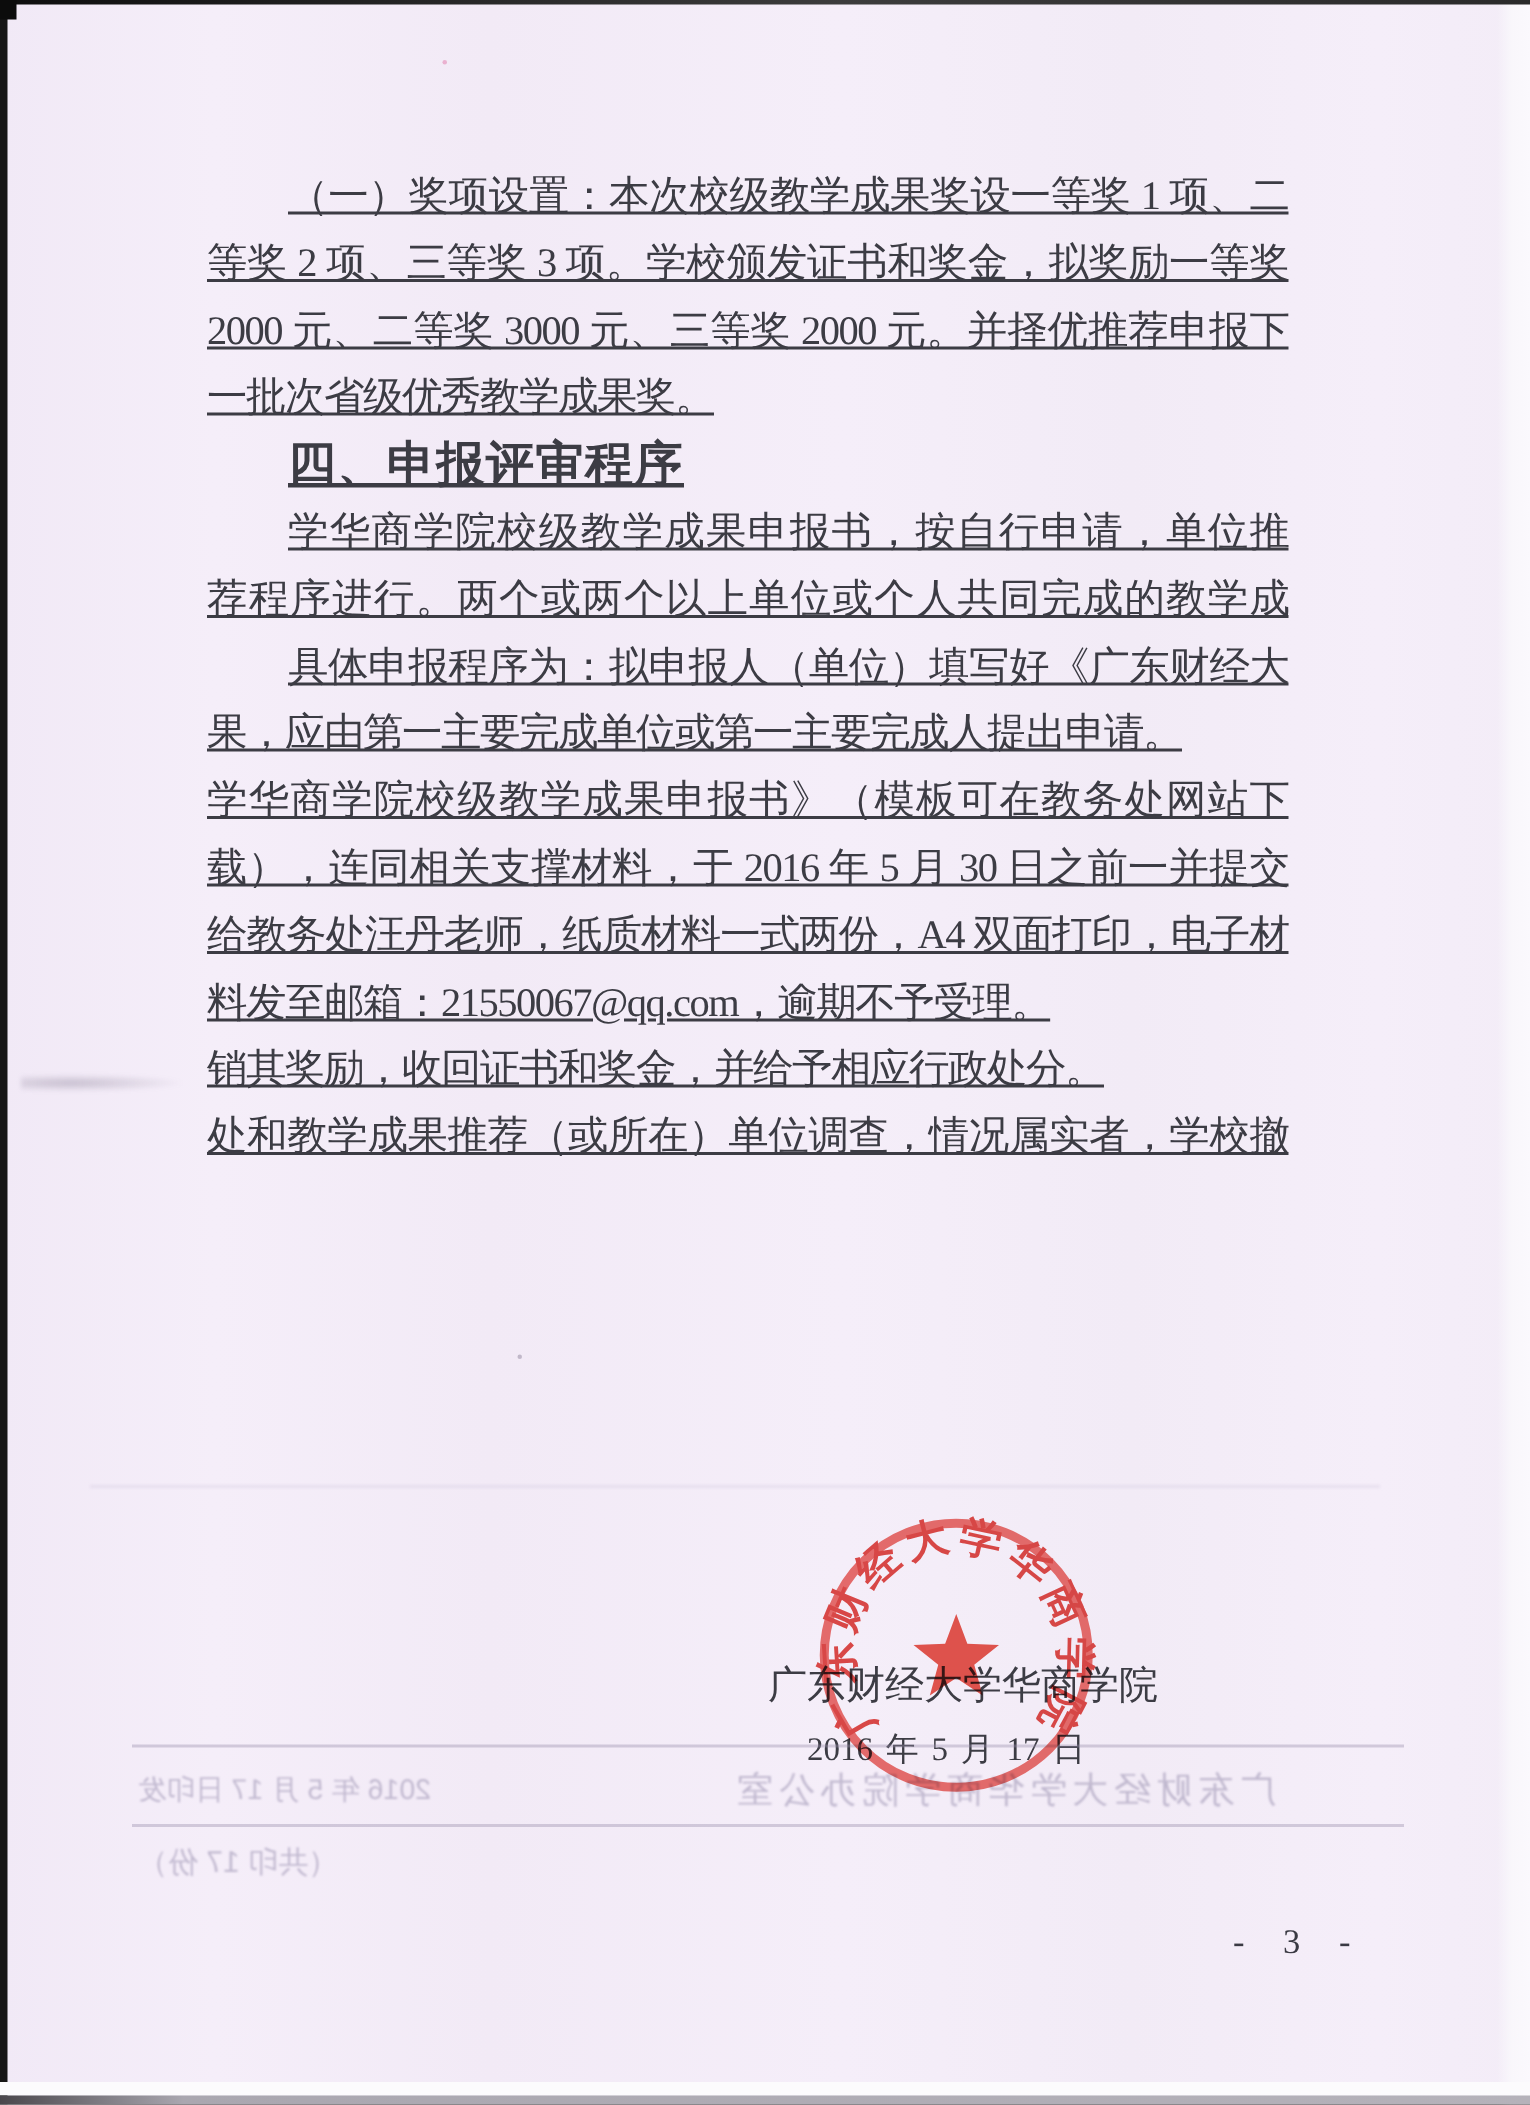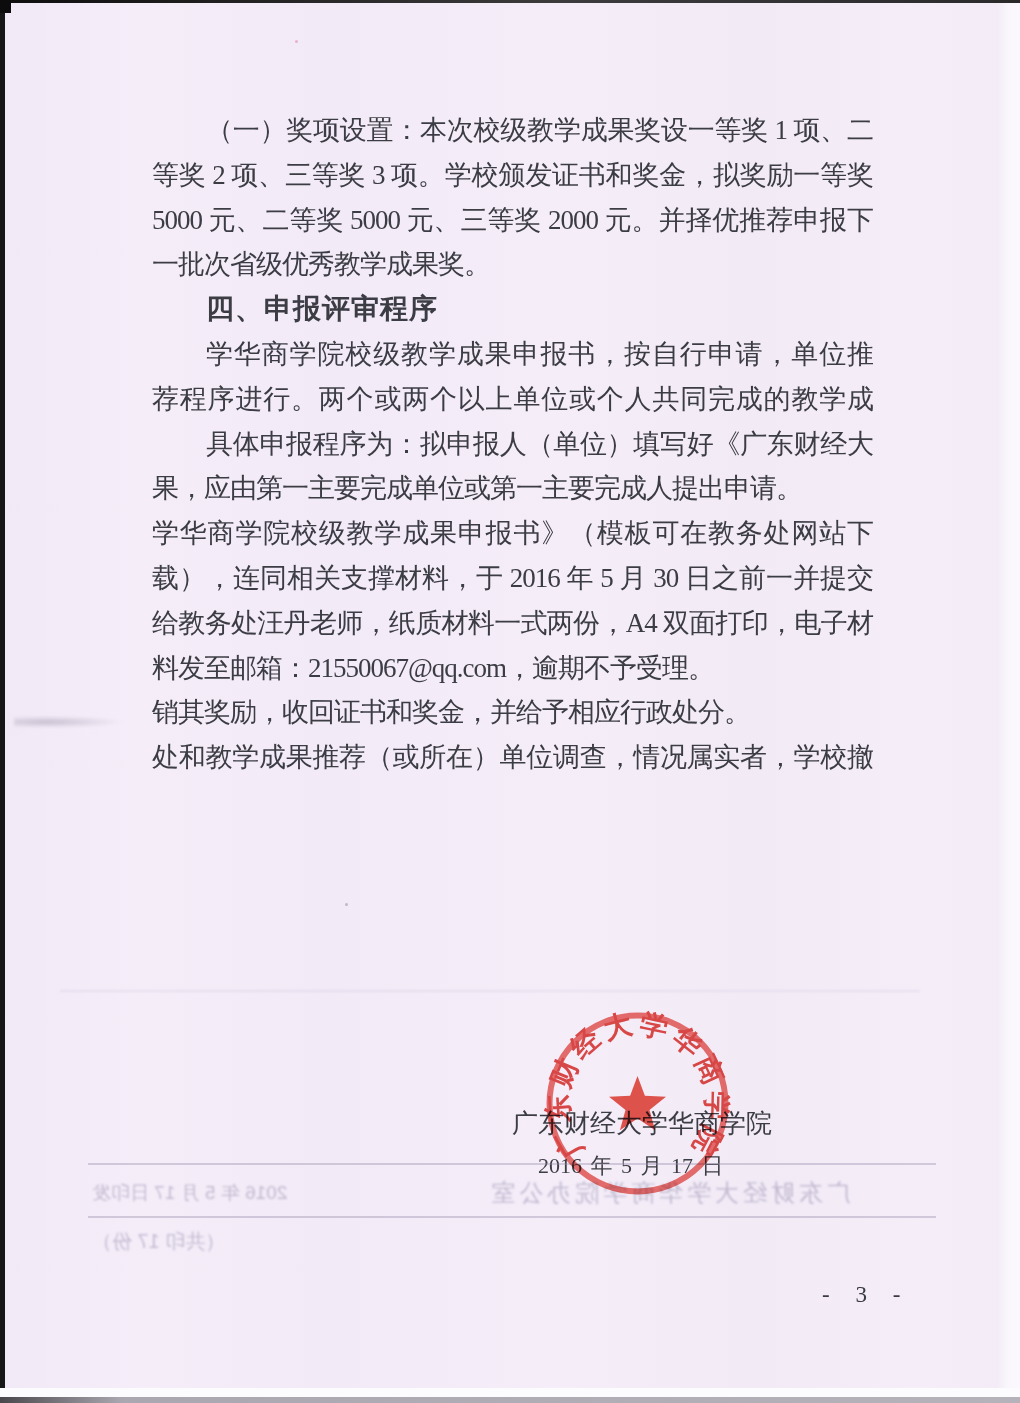--- a/index.html
+++ b/index.html
@@ -19,25 +19,25 @@
   .edge-right{position:absolute;right:0;top:0;width:22px;height:100%;background:linear-gradient(to right,rgba(250,248,252,0),#f9f7fb 45%,#fbf9fd);}
   .edge-bottom-white{position:absolute;left:0;top:1388px;width:100%;height:9px;background:#fcfbfd;}
   .edge-bottom-gray{position:absolute;left:0;top:1397px;width:100%;height:6px;background:linear-gradient(to right,#4a474c,#aaa7b0 12%,#b5b2ba);}
   .smudge{position:absolute;left:14px;top:716px;width:110px;height:12px;
     background:radial-gradient(ellipse at 30% 50%,rgba(110,100,125,.32),rgba(110,100,125,0) 70%);
     filter:blur(1.5px);}
   .crease{position:absolute;left:60px;top:990px;width:860px;height:2px;background:rgba(210,198,220,.35);filter:blur(1px);}
   .speck{position:absolute;width:3px;height:3px;border-radius:50%;background:rgba(120,110,135,.4);}
 
   
-  .doc-body{position:absolute;left:152px;top:108px;width:721px;font-size:27px;letter-spacing:-1px;line-height:44.8px;}
+  .doc-body{position:absolute;left:138px;top:108px;width:721px;font-size:27px;letter-spacing:-1px;line-height:44.8px;text-decoration:underline;}
   .doc-line{height:44.8px;white-space:nowrap;text-align:left;}
   .doc-line.justify{text-align:justify;text-align-last:justify;}
   .doc-line.indent{text-indent:54px;}
-  .doc-line.bold{font-weight:bold;font-family:"Liberation Sans","DejaVu Sans",sans-serif;letter-spacing:1px;font-size:28px;}
+  .doc-line.bold{font-weight:bold;font-family:"Liberation Sans","DejaVu Sans",sans-serif;letter-spacing:1px;font-size:32px;}
 
   
   .signature-org{position:absolute;left:512px;top:1106px;font-size:26px;letter-spacing:0;}
   .signature-date{position:absolute;left:538px;top:1151px;font-size:22px;word-spacing:3px;}
 
   
   .stamp{position:absolute;left:540px;top:1006px;mix-blend-mode:multiply;opacity:.92;}
   .seal-text{font-family:"Liberation Serif","DejaVu Serif",serif;font-weight:bold;font-size:28px;fill:#df3d38;}
 
   
@@ -63,21 +63,21 @@
   <div class="edge-bottom-gray"></div>
   <div class="smudge"></div>
   <div class="crease"></div>
   <div class="speck" style="left:345px;top:903px;"></div>
   <div class="speck" style="left:295px;top:40px;background:rgba(225,120,170,.5);"></div>
 
   <main class="doc-body">
 
   <div class="doc-line indent justify">（一）奖项设置：本次校级教学成果奖设一等奖 1 项、二</div>
       <div class="doc-line justify">等奖 2 项、三等奖 3 项。学校颁发证书和奖金，拟奖励一等奖</div>
-      <div class="doc-line justify">5000 元、二等奖 5000 元、三等奖 2000 元。并择优推荐申报下</div>
+      <div class="doc-line justify">2000 元、二等奖 3000 元、三等奖 2000 元。并择优推荐申报下</div>
       <div class="doc-line">一批次省级优秀教学成果奖。</div>
       <div class="doc-line indent bold">四、申报评审程序</div>
       <div class="doc-line indent justify">学华商学院校级教学成果申报书，按自行申请，单位推</div>
       <div class="doc-line justify">荐程序进行。两个或两个以上单位或个人共同完成的教学成</div>
       <div class="doc-line indent justify">具体申报程序为：拟申报人（单位）填写好《广东财经大</div>
       <div class="doc-line">果，应由第一主要完成单位或第一主要完成人提出申请。</div>
       <div class="doc-line justify">学华商学院校级教学成果申报书》（模板可在教务处网站下</div>
       <div class="doc-line justify">载），连同相关支撑材料，于 2016 年 5 月 30 日之前一并提交</div>
       <div class="doc-line justify">给教务处汪丹老师，纸质材料一式两份，A4 双面打印，电子材</div>
       <div class="doc-line">料发至邮箱：21550067@qq.com，逾期不予受理。</div>

